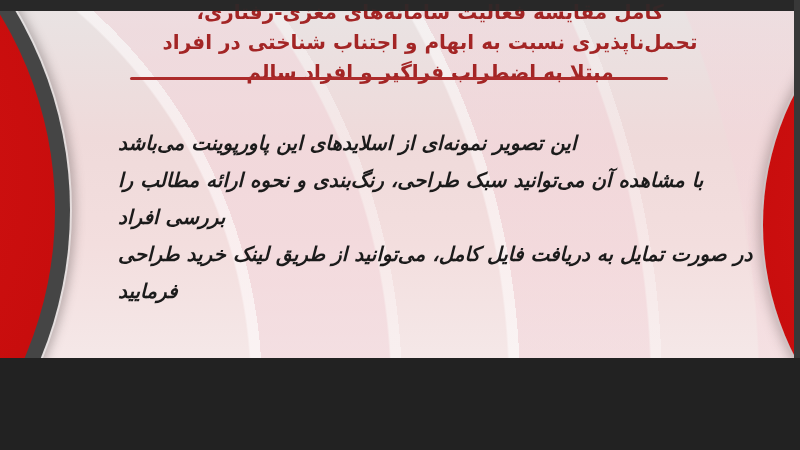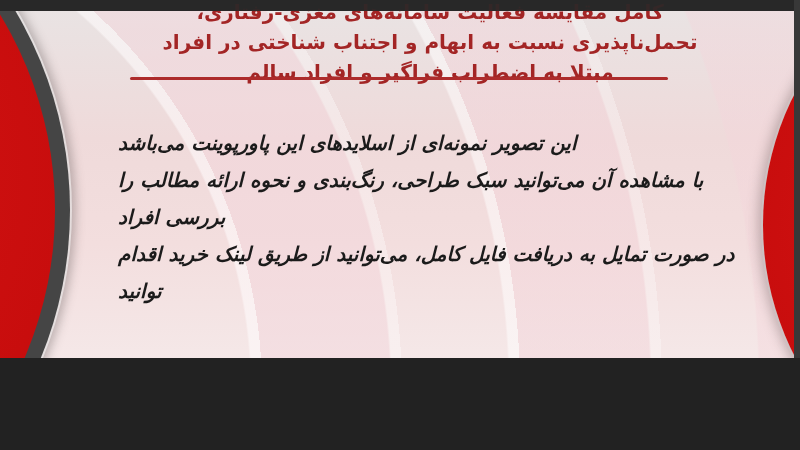--- a/index.html
+++ b/index.html
@@ -95,20 +95,20 @@
     <div>کامل مقایسه فعالیت سامانه‌های مغزی-رفتاری،</div>
     <div>تحمل‌ناپذیری نسبت به ابهام و اجتناب شناختی در افراد</div>
     <div>مبتلا به اضطراب فراگیر و افراد سالم</div>
   </div>
 
   <div class="strike"></div>
 
   <div class="bodytext">
     <div>این تصویر نمونه‌ای از اسلایدهای این پاورپوینت می‌باشد</div>
     <div>با مشاهده آن می‌توانید سبک طراحی، رنگ‌بندی و نحوه ارائه مطالب را بررسی افراد</div>
-    <div>در صورت تمایل به دریافت فایل کامل، می‌توانید از طریق لینک خرید اقدام توانید</div>
+    <div>در صورت تمایل به دریافت فایل کامل، می‌توانید از طریق لینک خرید طراحی فرمایید</div>
   </div>
 
   <div class="bar-top"></div>
   <div class="bar-bottom"></div>
   <div class="strip-right"></div>
 
 </div>
 
 </body></html>

